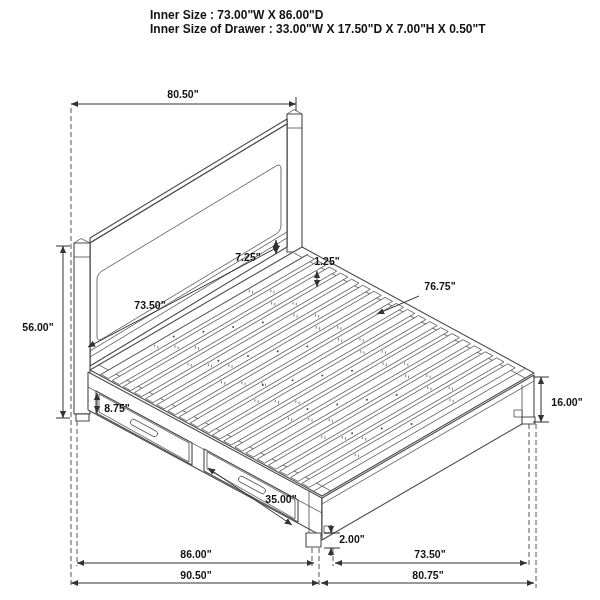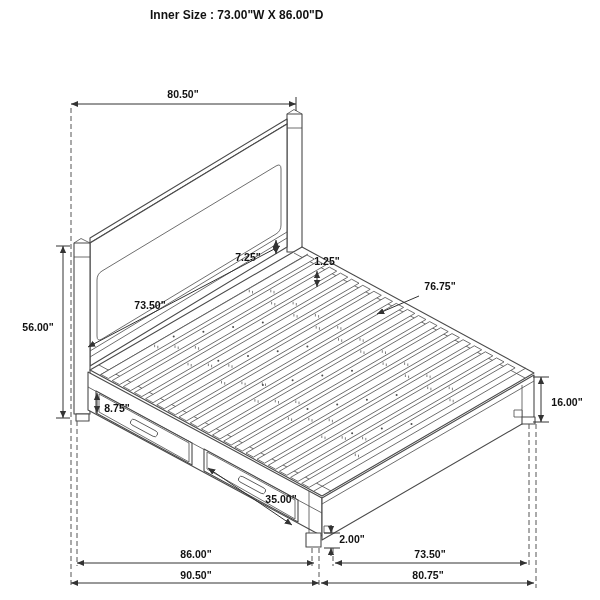--- a/index.html
+++ b/index.html
@@ -18,20 +18,21 @@
   .slat{fill:#fff;stroke:#4a4a4a;stroke-width:0.8;}
   .slatmark{stroke:#4a4a4a;stroke-width:0.7;fill:none;}
   .slatdot{fill:#4a4a4a;}
 </style>
 </head>
 <body>
 
 <div id="page">
   <div id="title">
     <div>Inner Size : 73.00"W X 86.00"D</div>
+    <div>Inner Size of Drawer : 33.00"W X 17.50"D X 7.00"H X 0.50"T</div>
   </div>
 
   <svg width="600" height="600" viewBox="0 0 600 600" role="img">
     <defs>
       <marker id="ah" viewBox="0 0 10 10" refX="9" refY="5" markerWidth="8" markerHeight="8" orient="auto-start-reverse">
         <path d="M0,1 L9,5 L0,9 Z" fill="#333"></path>
       </marker>
     </defs>
 
     <g>

